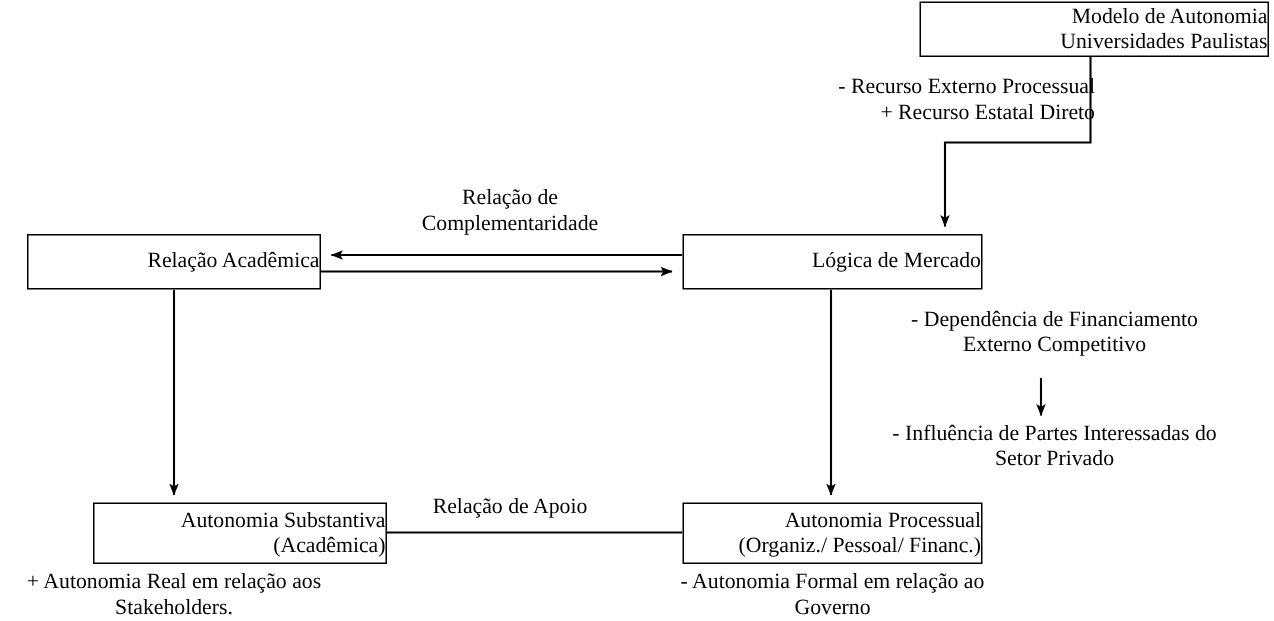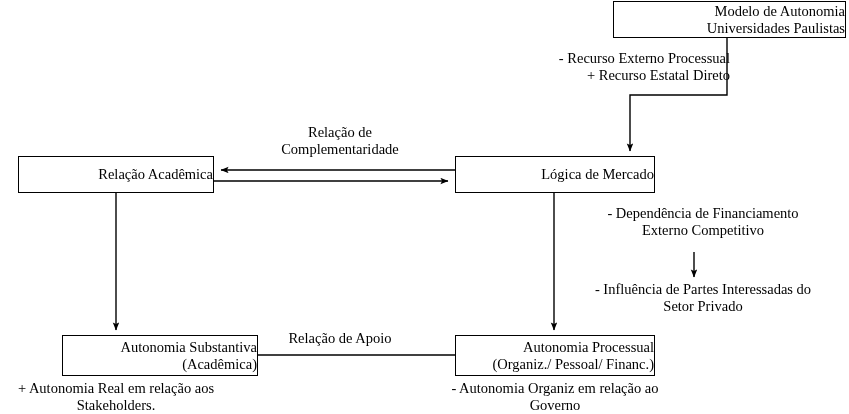--- a/index.html
+++ b/index.html
@@ -155,17 +155,17 @@
   <div class="free-label" id="label-apoio">
     <span class="lbl-line">Relação de Apoio</span>
   </div>
 
   <div class="free-label" id="label-autonomia-real">
     <span class="lbl-line">+ Autonomia Real em relação aos</span>
     <span class="lbl-line">Stakeholders.</span>
   </div>
 
   <div class="free-label" id="label-autonomia-formal">
-    <span class="lbl-line">- Autonomia Organiz em relação ao</span>
+    <span class="lbl-line">- Autonomia Formal em relação ao</span>
     <span class="lbl-line">Governo</span>
   </div>
 
 </div>
 
 </body></html>

